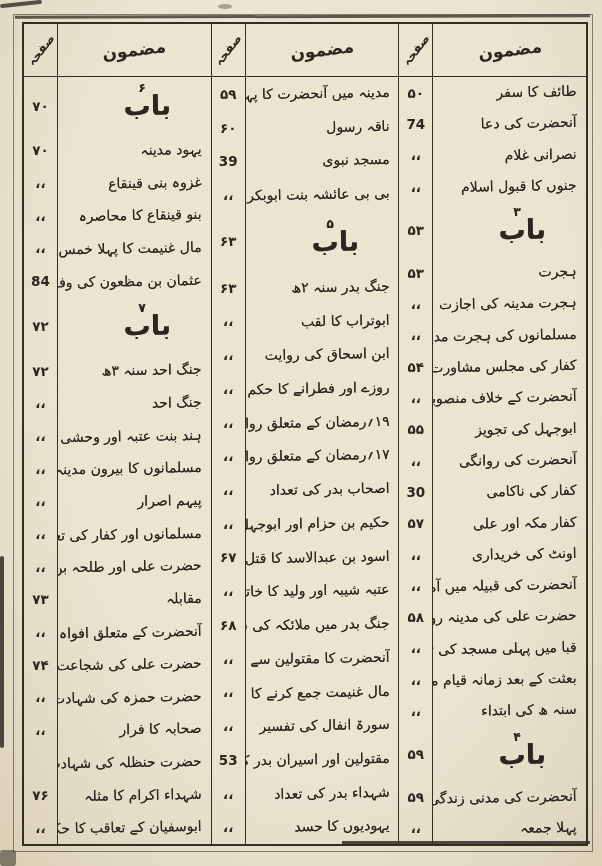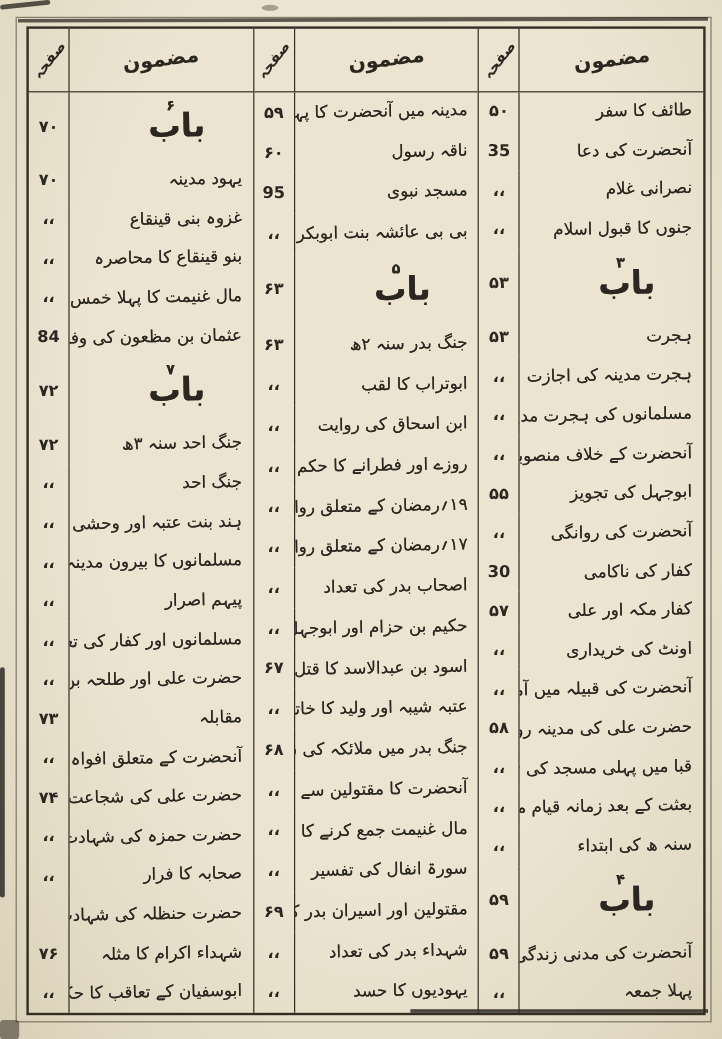--- a/index.html
+++ b/index.html
@@ -66,21 +66,21 @@
       <div class="h-txt">
         <span>مضمون</span>
       </div>
     </div>
     <div class="rows">
         <div class="row">
           <div class="num">۵۰</div>
           <div class="txt">طائف کا سفر</div>
         </div>
         <div class="row">
-          <div class="num">35</div>
+          <div class="num">74</div>
           <div class="txt">آنحضرت کی دعا</div>
         </div>
         <div class="row">
           <div class="num">،،</div>
           <div class="txt">نصرانی غلام</div>
         </div>
         <div class="row">
           <div class="num">،،</div>
           <div class="txt">جنوں کا قبول اسلام</div>
         </div>
@@ -94,20 +94,24 @@
           <div class="num">۵۳</div>
           <div class="txt">ہجرت</div>
         </div>
         <div class="row">
           <div class="num">،،</div>
           <div class="txt">ہجرت مدینہ کی اجازت</div>
         </div>
         <div class="row">
           <div class="num">،،</div>
           <div class="txt">مسلمانوں کی ہجرت مدینہ</div>
+        </div>
+        <div class="row">
+          <div class="num">۵۴</div>
+          <div class="txt">کفار کی مجلس مشاورت</div>
         </div>
         <div class="row">
           <div class="num">،،</div>
           <div class="txt">آنحضرت کے خلاف منصوبے</div>
         </div>
         <div class="row">
           <div class="num">۵۵</div>
           <div class="txt">ابوجہل کی تجویز</div>
         </div>
         <div class="row">
@@ -175,21 +179,21 @@
     <div class="rows">
         <div class="row">
           <div class="num">۵۹</div>
           <div class="txt">مدینہ میں آنحضرت کا پہلا خطبہ</div>
         </div>
         <div class="row">
           <div class="num">۶۰</div>
           <div class="txt">ناقہ رسول</div>
         </div>
         <div class="row">
-          <div class="num">95</div>
+          <div class="num">39</div>
           <div class="txt">مسجد نبوی</div>
         </div>
         <div class="row">
           <div class="num">،،</div>
           <div class="txt">بی بی عائشہ بنت ابوبکر</div>
         </div>
         <div class="row chapter">
           <div class="num">۶۳</div>
           <div class="txt">
             <span class="wrap"><span class="bab-word">باب</span><span class="bab-num">۵</span></span>
@@ -245,21 +249,21 @@
         </div>
         <div class="row">
           <div class="num">،،</div>
           <div class="txt">مال غنیمت جمع کرنے کا حکم</div>
         </div>
         <div class="row">
           <div class="num">،،</div>
           <div class="txt">سورۃ انفال کی تفسیر</div>
         </div>
         <div class="row">
-          <div class="num">۶۹</div>
+          <div class="num">53</div>
           <div class="txt">مقتولین اور اسیران بدر کی تعداد</div>
         </div>
         <div class="row">
           <div class="num">،،</div>
           <div class="txt">شہداء بدر کی تعداد</div>
         </div>
         <div class="row">
           <div class="num">،،</div>
           <div class="txt">یہودیوں کا حسد</div>
         </div>

